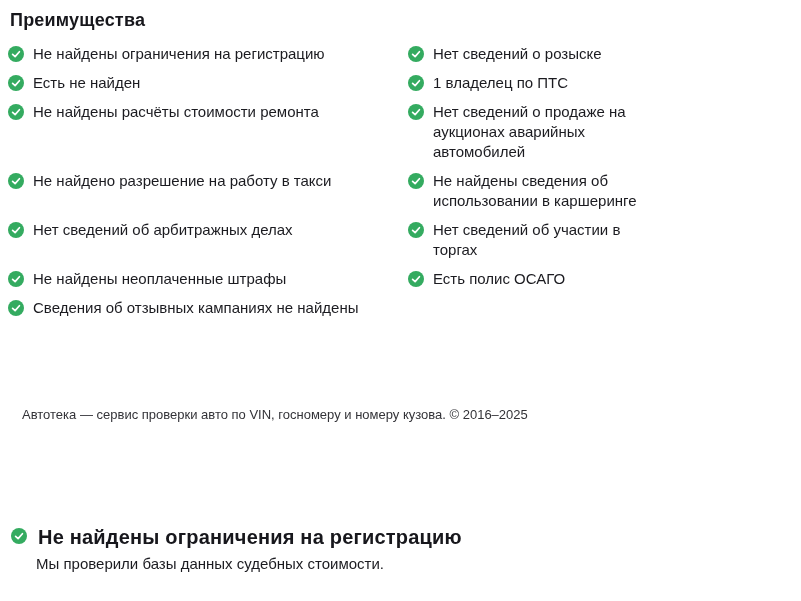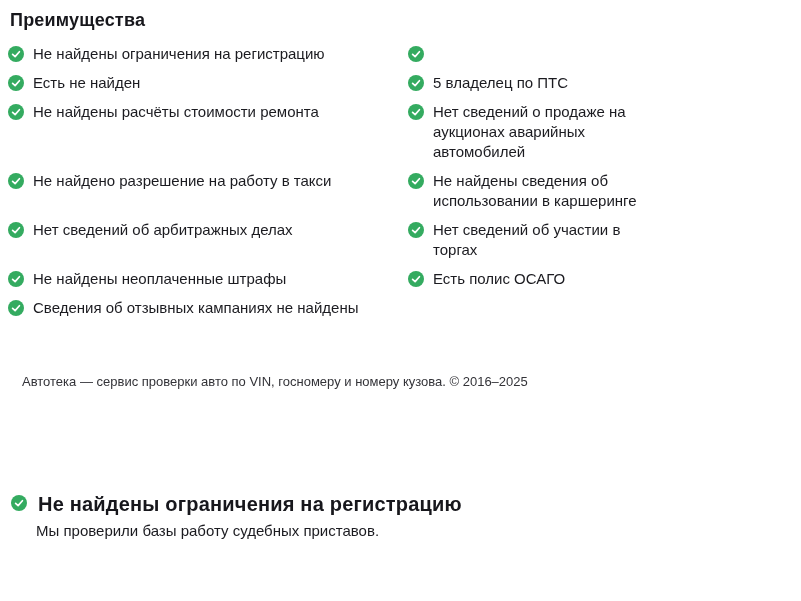--- a/index.html
+++ b/index.html
@@ -46,21 +46,21 @@
     margin-right: 9px;
   }
   .adv-item .txt {
     font-size: 15px;
     line-height: 20px;
     color: #1b1b20;
     max-width: 356px;
   }
   .check-icon svg { display: block; }
   .copyright {
-    margin-top: 55px;
+    margin-top: 88px;
     margin-left: 22px;
     font-size: 13px;
     line-height: 17px;
     color: #333338;
   }
   .detail {
     margin-top: 101px;
     padding-left: 11px;
   }
   .detail-head {
@@ -108,39 +108,40 @@
           </span>
         <span class="txt">Не найдены ограничения на регистрацию</span>
       </div>
       <div class="adv-item">
         <span class="icon check-icon">
             <svg width="16" height="16" viewBox="0 0 16 16">
               <circle cx="8" cy="8" r="8" fill="#34ab60"></circle>
               <path d="M4.6 8.3 L7.1 10.6 L11.4 5.7" fill="none" stroke="#ffffff" stroke-width="1.7" stroke-linecap="round" stroke-linejoin="round"></path>
             </svg>
           </span>
+        <span class="txt">Нет сведений о розыске</span>
       </div>
 
       <div class="adv-item">
         <span class="icon check-icon">
             <svg width="16" height="16" viewBox="0 0 16 16">
               <circle cx="8" cy="8" r="8" fill="#34ab60"></circle>
               <path d="M4.6 8.3 L7.1 10.6 L11.4 5.7" fill="none" stroke="#ffffff" stroke-width="1.7" stroke-linecap="round" stroke-linejoin="round"></path>
             </svg>
           </span>
         <span class="txt">Есть не найден</span>
       </div>
       <div class="adv-item">
         <span class="icon check-icon">
             <svg width="16" height="16" viewBox="0 0 16 16">
               <circle cx="8" cy="8" r="8" fill="#34ab60"></circle>
               <path d="M4.6 8.3 L7.1 10.6 L11.4 5.7" fill="none" stroke="#ffffff" stroke-width="1.7" stroke-linecap="round" stroke-linejoin="round"></path>
             </svg>
           </span>
-        <span class="txt">5 владелец по ПТС</span>
+        <span class="txt">1 владелец по ПТС</span>
       </div>
 
       <div class="adv-item">
         <span class="icon check-icon">
             <svg width="16" height="16" viewBox="0 0 16 16">
               <circle cx="8" cy="8" r="8" fill="#34ab60"></circle>
               <path d="M4.6 8.3 L7.1 10.6 L11.4 5.7" fill="none" stroke="#ffffff" stroke-width="1.7" stroke-linecap="round" stroke-linejoin="round"></path>
             </svg>
           </span>
         <span class="txt">Не найдены расчёты стоимости ремонта</span>
@@ -232,16 +233,16 @@
   <section class="detail">
     <div class="detail-head">
       <span class="icon check-icon">
           <svg width="16" height="16" viewBox="0 0 16 16">
             <circle cx="8" cy="8" r="8" fill="#34ab60"></circle>
             <path d="M4.6 8.3 L7.1 10.6 L11.4 5.7" fill="none" stroke="#ffffff" stroke-width="1.7" stroke-linecap="round" stroke-linejoin="round"></path>
           </svg>
         </span>
       <h2 class="detail-title">Не найдены ограничения на регистрацию</h2>
     </div>
-    <p class="detail-subtitle">Мы проверили базы работу судебных приставов.</p>
+    <p class="detail-subtitle">Мы проверили базы данных судебных стоимости.</p>
   </section>
 
 </div>
 
 </body></html>

